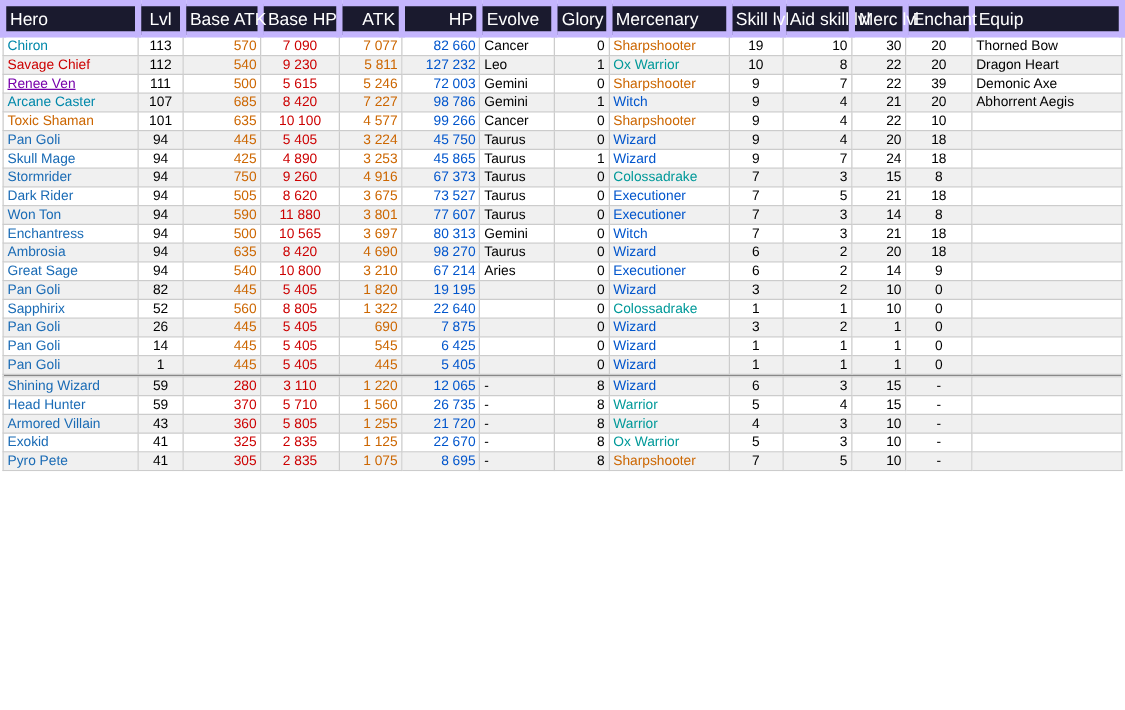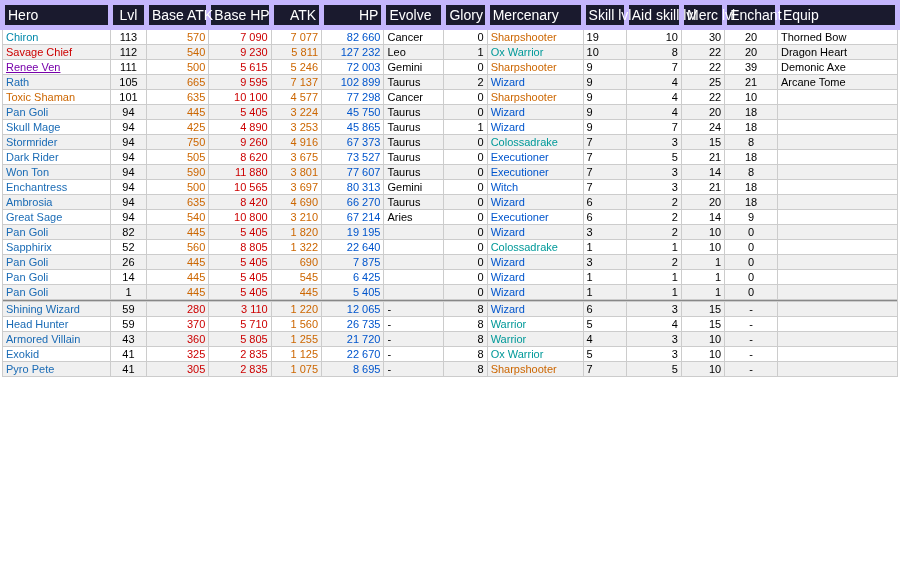--- a/index.html
+++ b/index.html
@@ -29,27 +29,27 @@
       border: 1px solid #ccc;
       padding: 1px 3px;
       white-space: nowrap;
       overflow: hidden;
     }
     tr:nth-child(odd) td { background: #fff; }
     tr:nth-child(even) td { background: #f0f0f0; }
     .col-hero { width: 90px; }
     .col-lvl { width: 30px; text-align: center; }
     .col-base-atk { width: 52px; text-align: right; }
-    .col-base-hp { width: 52px; text-align: right; }
+    .col-base-hp { width: 52px; text-align: center; }
     .col-atk { width: 42px; text-align: right; }
     .col-hp { width: 52px; text-align: right; }
     .col-evolve { width: 50px; }
     .col-glory { width: 36px; text-align: right; }
     .col-mercenary { width: 80px; }
-    .col-skill { width: 36px; text-align: left; }
+    .col-skill { width: 36px; text-align: center; }
     .col-aid { width: 46px; text-align: right; }
     .col-merc { width: 36px; text-align: right; }
     .col-enchant { width: 44px; text-align: center; }
     .col-equip { width: 100px; margin-left: 12px; }
 
     
     .hero-blue { color: #1a6bb5; }
     .hero-teal { color: #0088aa; }
     .hero-red { color: #cc0000; }
     .hero-purple { color: #7700aa; text-decoration: underline; }
@@ -137,42 +137,42 @@
         <td class="col-evolve">Gemini</td>
         <td class="col-glory">0</td>
         <td class="col-mercenary merc-orange">Sharpshooter</td>
         <td class="col-skill">9</td>
         <td class="col-aid">7</td>
         <td class="col-merc">22</td>
         <td class="col-enchant">39</td>
         <td class="col-equip">Demonic Axe</td>
       </tr>
       <tr>
-        <td class="col-hero hero-blue">Rath</td>
-        <td class="col-lvl">105</td>
-        <td class="col-base-atk num-orange">665</td>
-        <td class="col-base-hp num-red">9 595</td>
-        <td class="col-atk num-orange">7 137</td>
-        <td class="col-hp num-blue">102 899</td>
-        <td class="col-evolve">Taurus</td>
-        <td class="col-glory">2</td>
-        <td class="col-mercenary merc-blue">Wizard</td>
+        <td class="col-hero hero-teal">Arcane Caster</td>
+        <td class="col-lvl">107</td>
+        <td class="col-base-atk num-orange">685</td>
+        <td class="col-base-hp num-red">8 420</td>
+        <td class="col-atk num-orange">7 227</td>
+        <td class="col-hp num-blue">98 786</td>
+        <td class="col-evolve">Gemini</td>
+        <td class="col-glory">1</td>
+        <td class="col-mercenary merc-blue">Witch</td>
         <td class="col-skill">9</td>
         <td class="col-aid">4</td>
-        <td class="col-merc">25</td>
-        <td class="col-enchant">21</td>
-        <td class="col-equip">Arcane Tome</td>
+        <td class="col-merc">21</td>
+        <td class="col-enchant">20</td>
+        <td class="col-equip">Abhorrent Aegis</td>
       </tr>
       <tr>
         <td class="col-hero hero-orange">Toxic Shaman</td>
         <td class="col-lvl">101</td>
         <td class="col-base-atk num-orange">635</td>
         <td class="col-base-hp num-red">10 100</td>
         <td class="col-atk num-orange">4 577</td>
-        <td class="col-hp num-blue">77 298</td>
+        <td class="col-hp num-blue">99 266</td>
         <td class="col-evolve">Cancer</td>
         <td class="col-glory">0</td>
         <td class="col-mercenary merc-orange">Sharpshooter</td>
         <td class="col-skill">9</td>
         <td class="col-aid">4</td>
         <td class="col-merc">22</td>
         <td class="col-enchant">10</td>
         <td class="col-equip"></td>
       </tr>
       <tr>
@@ -270,21 +270,21 @@
         <td class="col-merc">21</td>
         <td class="col-enchant">18</td>
         <td class="col-equip"></td>
       </tr>
       <tr>
         <td class="col-hero hero-blue">Ambrosia</td>
         <td class="col-lvl">94</td>
         <td class="col-base-atk num-orange">635</td>
         <td class="col-base-hp num-red">8 420</td>
         <td class="col-atk num-orange">4 690</td>
-        <td class="col-hp num-blue">66 270</td>
+        <td class="col-hp num-blue">98 270</td>
         <td class="col-evolve">Taurus</td>
         <td class="col-glory">0</td>
         <td class="col-mercenary merc-blue">Wizard</td>
         <td class="col-skill">6</td>
         <td class="col-aid">2</td>
         <td class="col-merc">20</td>
         <td class="col-enchant">18</td>
         <td class="col-equip"></td>
       </tr>
       <tr>

